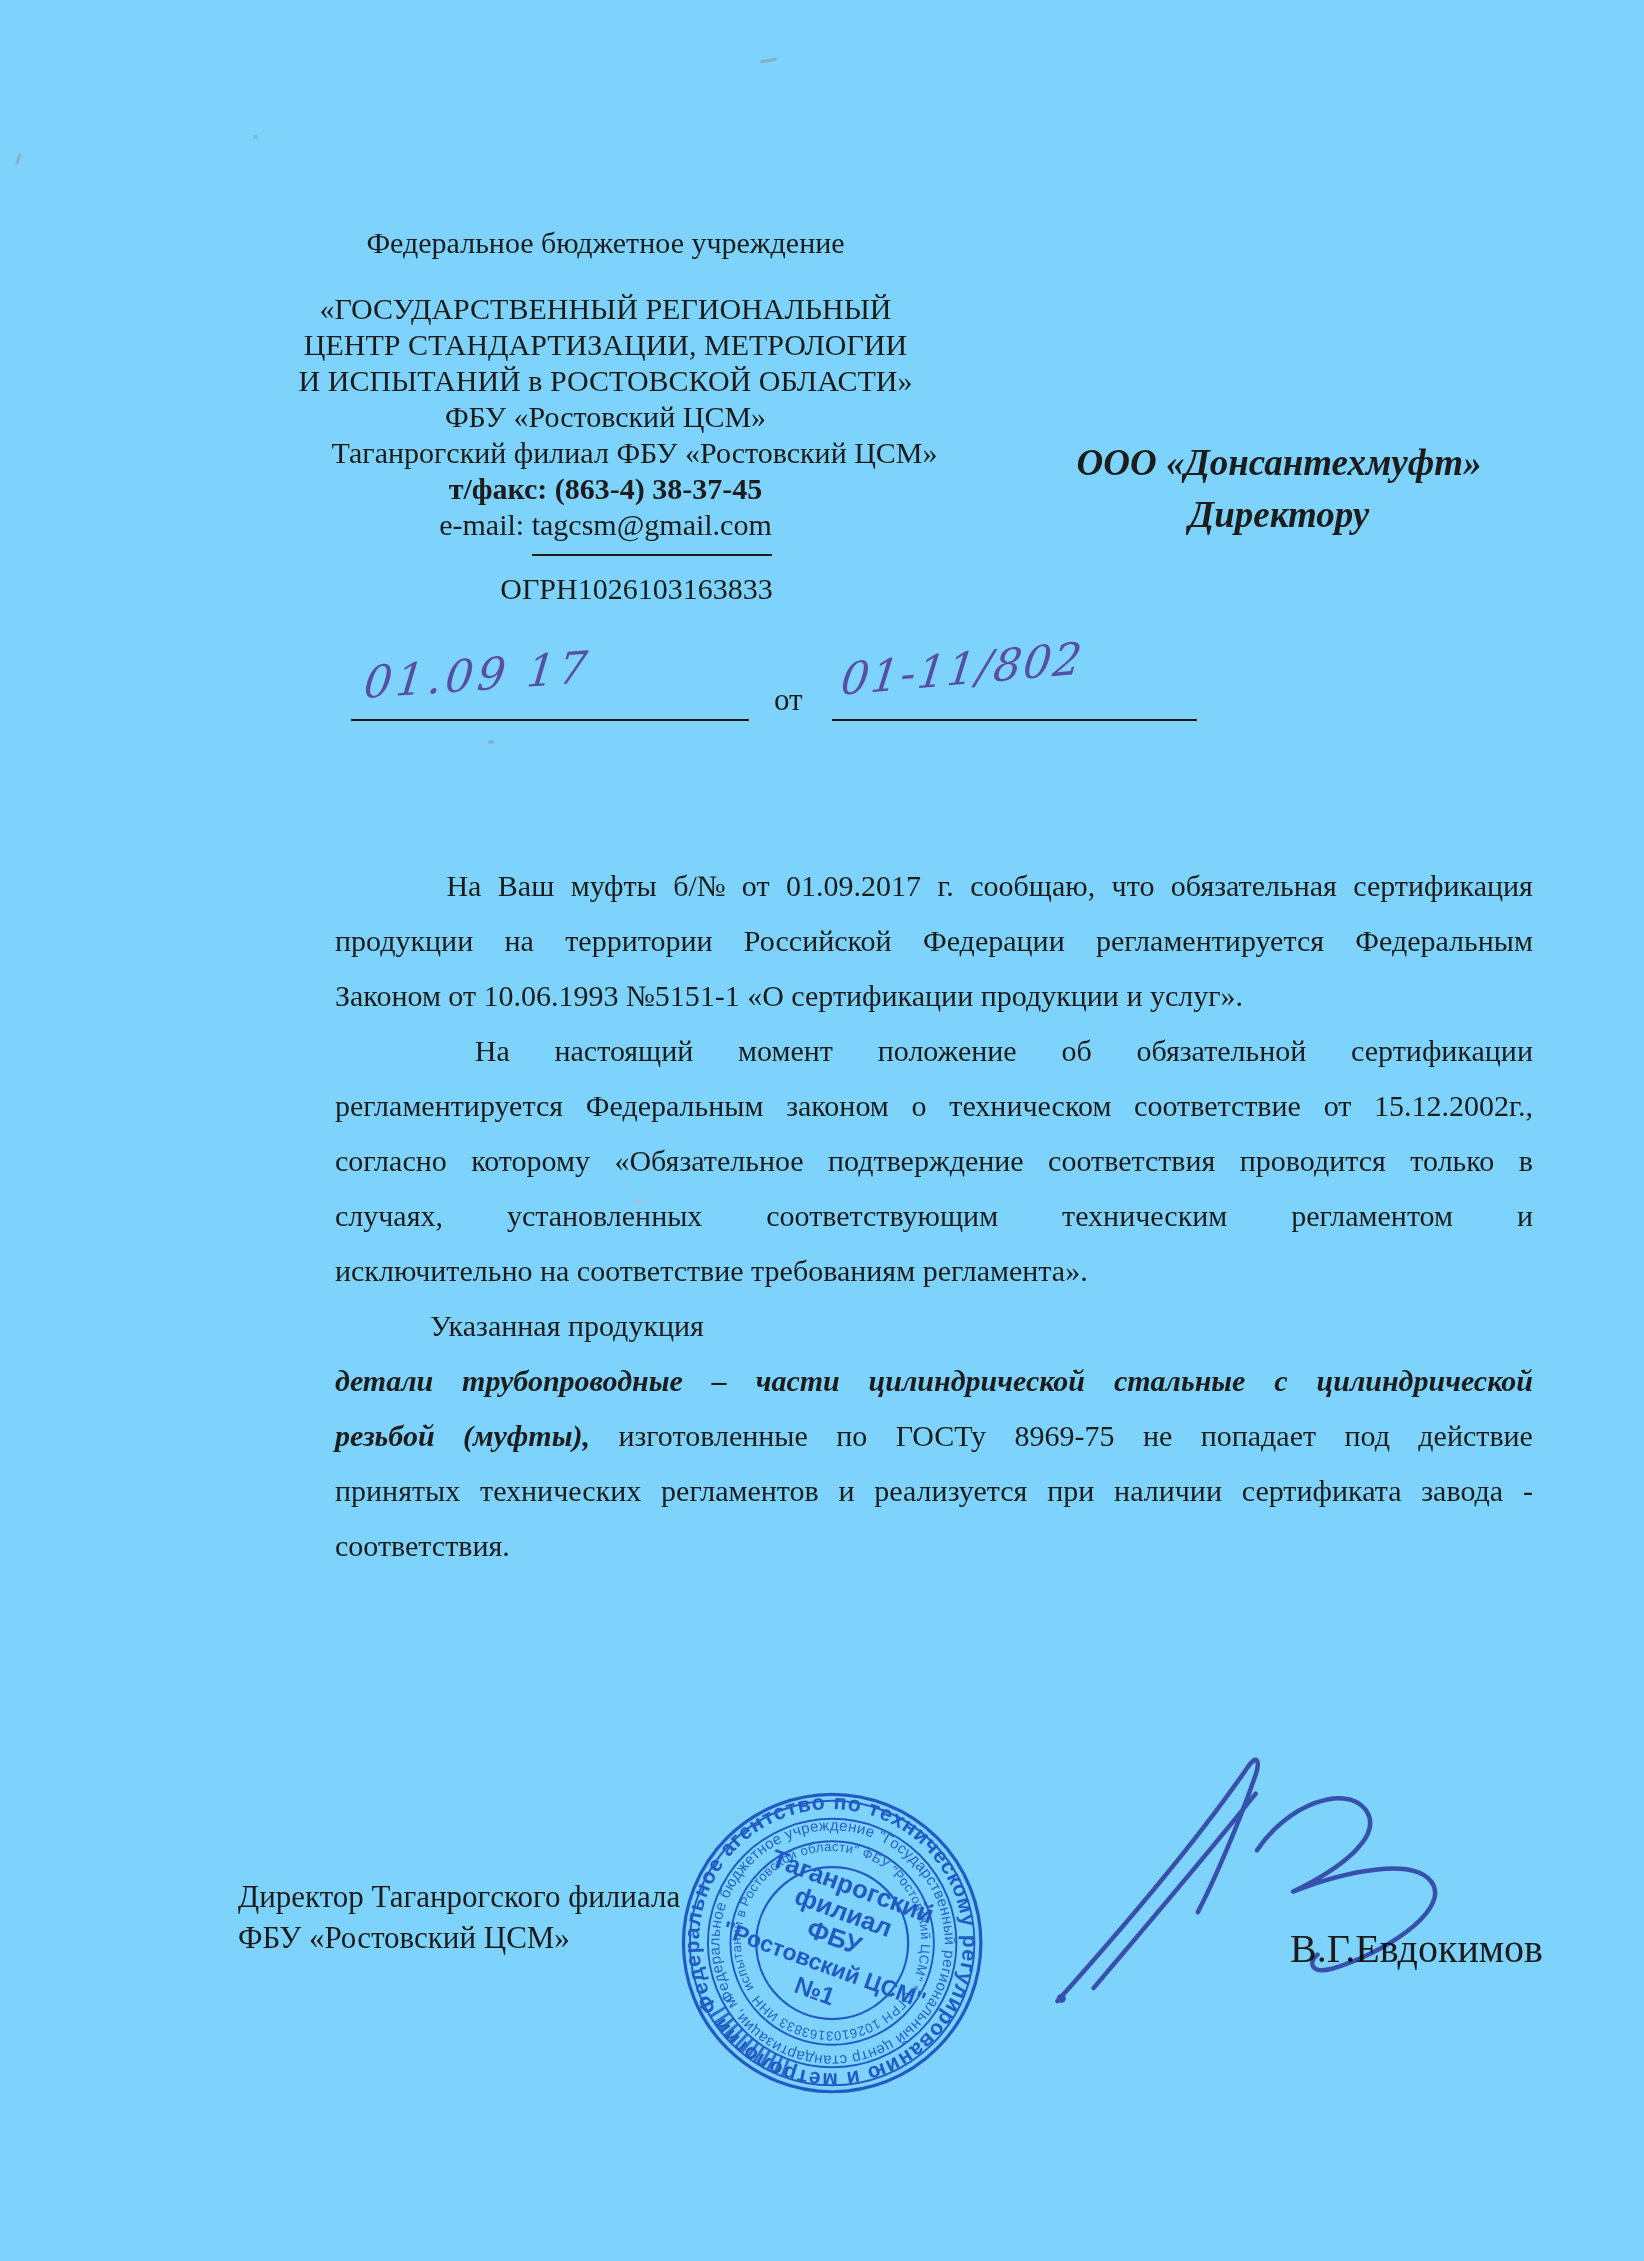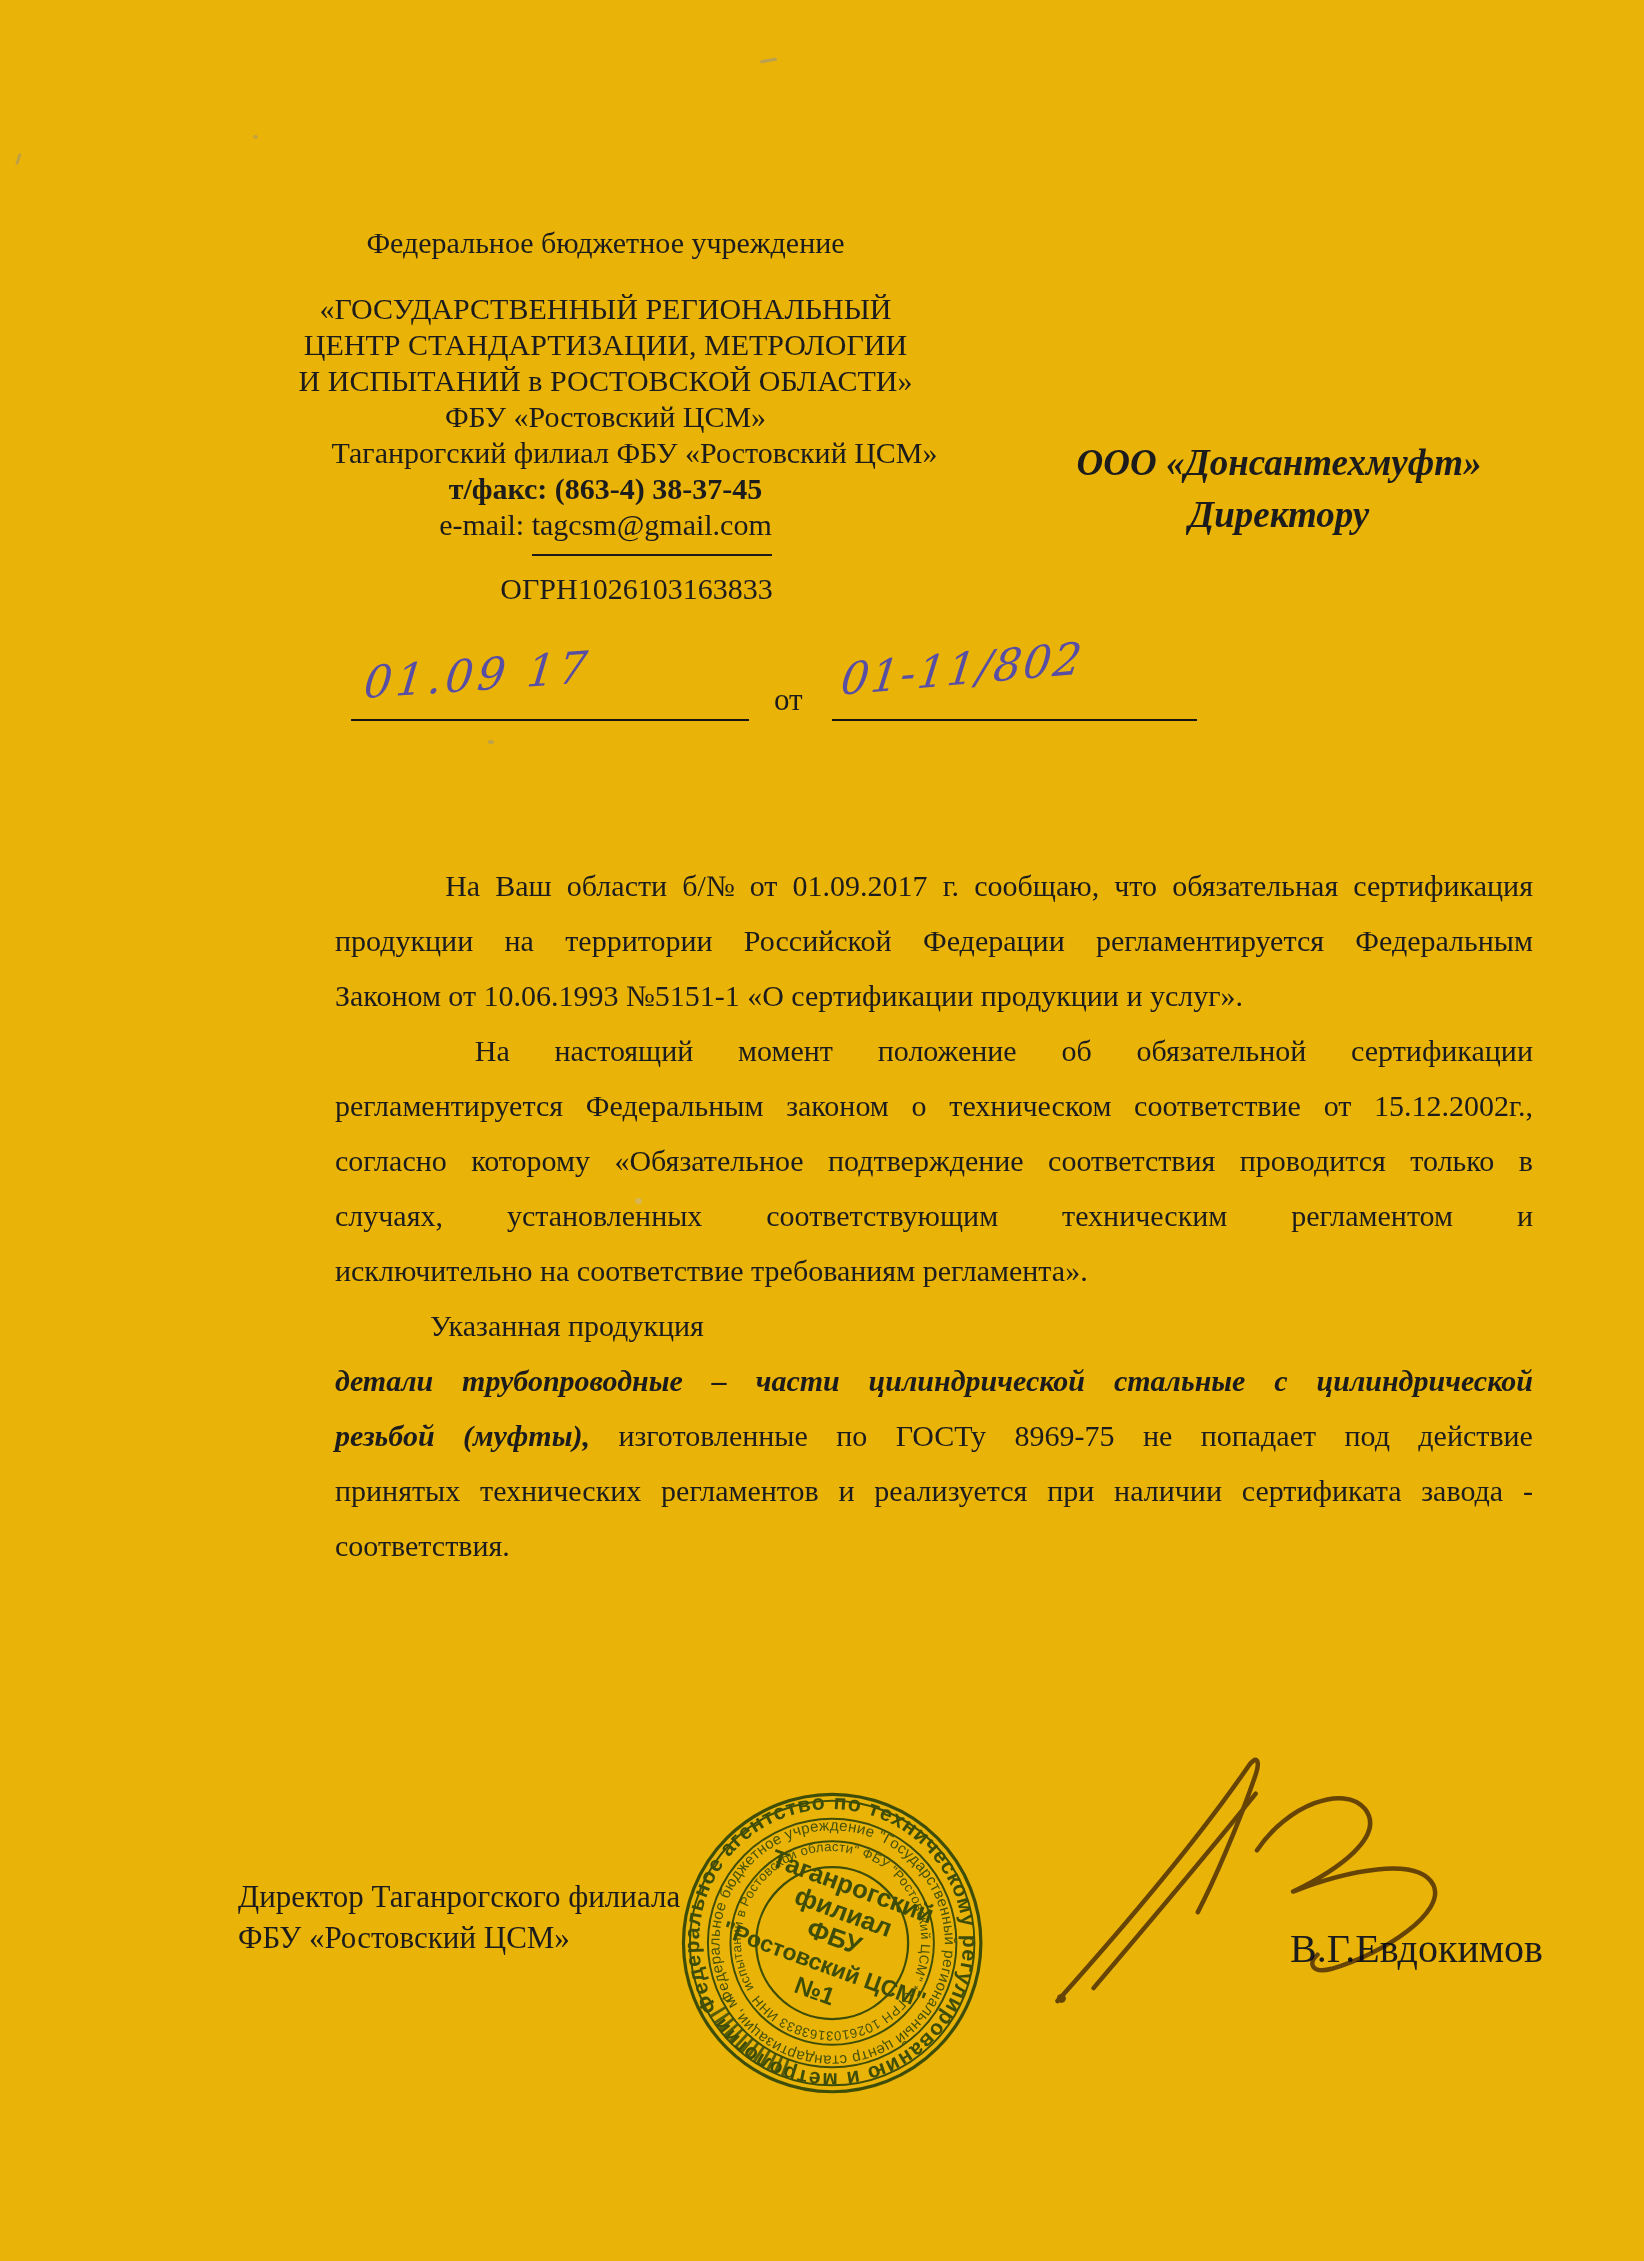--- a/index.html
+++ b/index.html
@@ -1,19 +1,19 @@
 <!DOCTYPE html>
 <html lang="ru" style="font-size:10.3px"><head>
 <meta charset="utf-8">
 <style>
   html,body{margin:0;padding:0;background:#e8e8e8;}
   #page{
     position:relative;
     width:1644px;height:2261px;
-    background:#eab308;
+    background:#7dd3fc;
     font-family:"Liberation Serif","DejaVu Serif",serif;
     color:#1c1c1c;
     overflow:hidden;
   }
   
   #sender{
     position:absolute;left:193px;top:225px;width:825px;
     text-align:center;font-size:30px;line-height:36px;
   }
   .org-type{margin-bottom:30px;}
@@ -103,21 +103,21 @@
   <div id="addressee">
     <div>ООО  «Донсантехмуфт»</div>
     <div>Директору</div>
   </div>
 
   <div id="body-text">
       <div class="body-line justify indented">
         <span class="indent-spacer"></span>
         <span>На</span>
         <span>Ваш</span>
-        <span>области</span>
+        <span>муфты</span>
         <span>б/№</span>
         <span>от</span>
         <span>01.09.2017</span>
         <span>г.</span>
         <span>сообщаю,</span>
         <span>что</span>
         <span>обязательная</span>
         <span>сертификация</span>
       </div>
       <div class="body-line justify">

